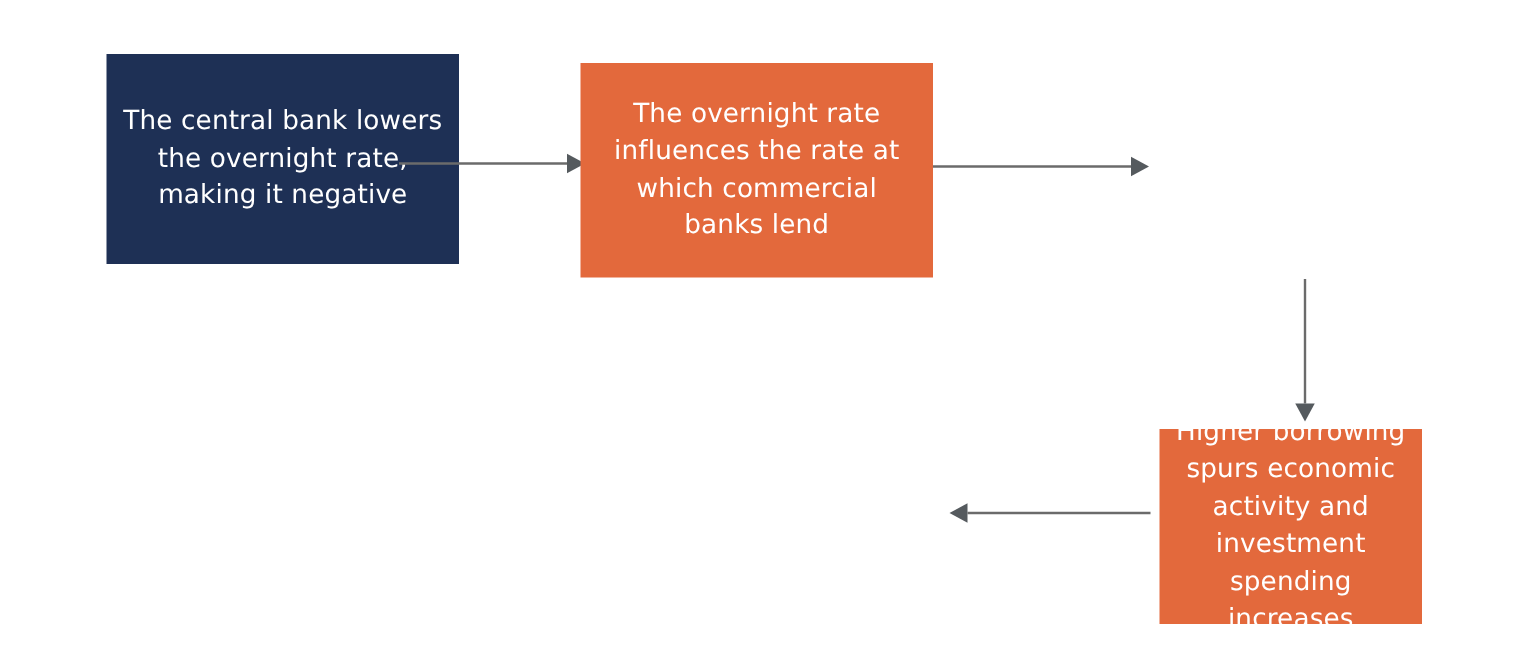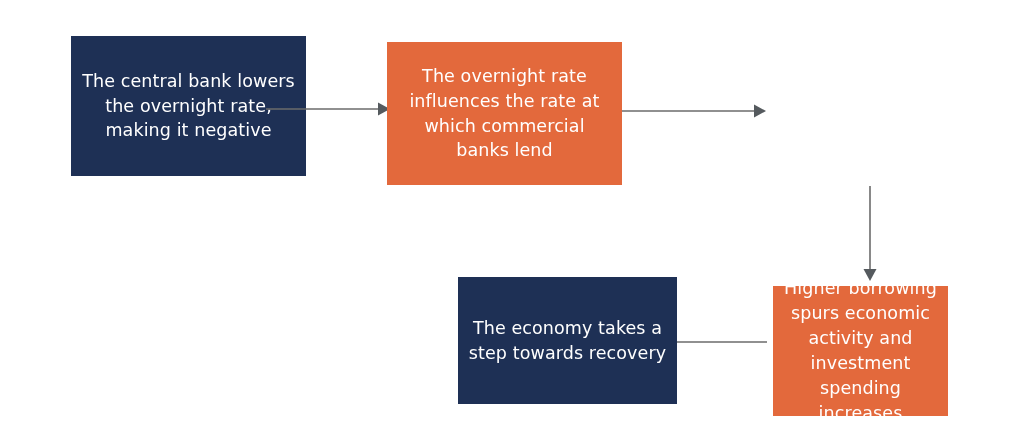--- a/index.html
+++ b/index.html
@@ -94,17 +94,14 @@
     <span class="node-text">Higher borrowing spurs economic activity and investment spending increases</span>
   </div>
 
   <div class="connector" id="edge-4-5">
     <svg width="134" height="26" viewBox="0 0 134 26" aria-hidden="true">
       <line x1="134" y1="13" x2="12" y2="13" stroke="#6b6b6b" stroke-width="1.6"></line>
       <polygon points="12,6.5 12,19.5 0,13" fill="#555a5e"></polygon>
     </svg>
   </div>
 
-  <div class="node node-navy" id="node-economy-recovery">
-    <span class="node-text">The economy takes a step towards recovery</span>
-  </div>
 
 </div>
 
 </body></html>

